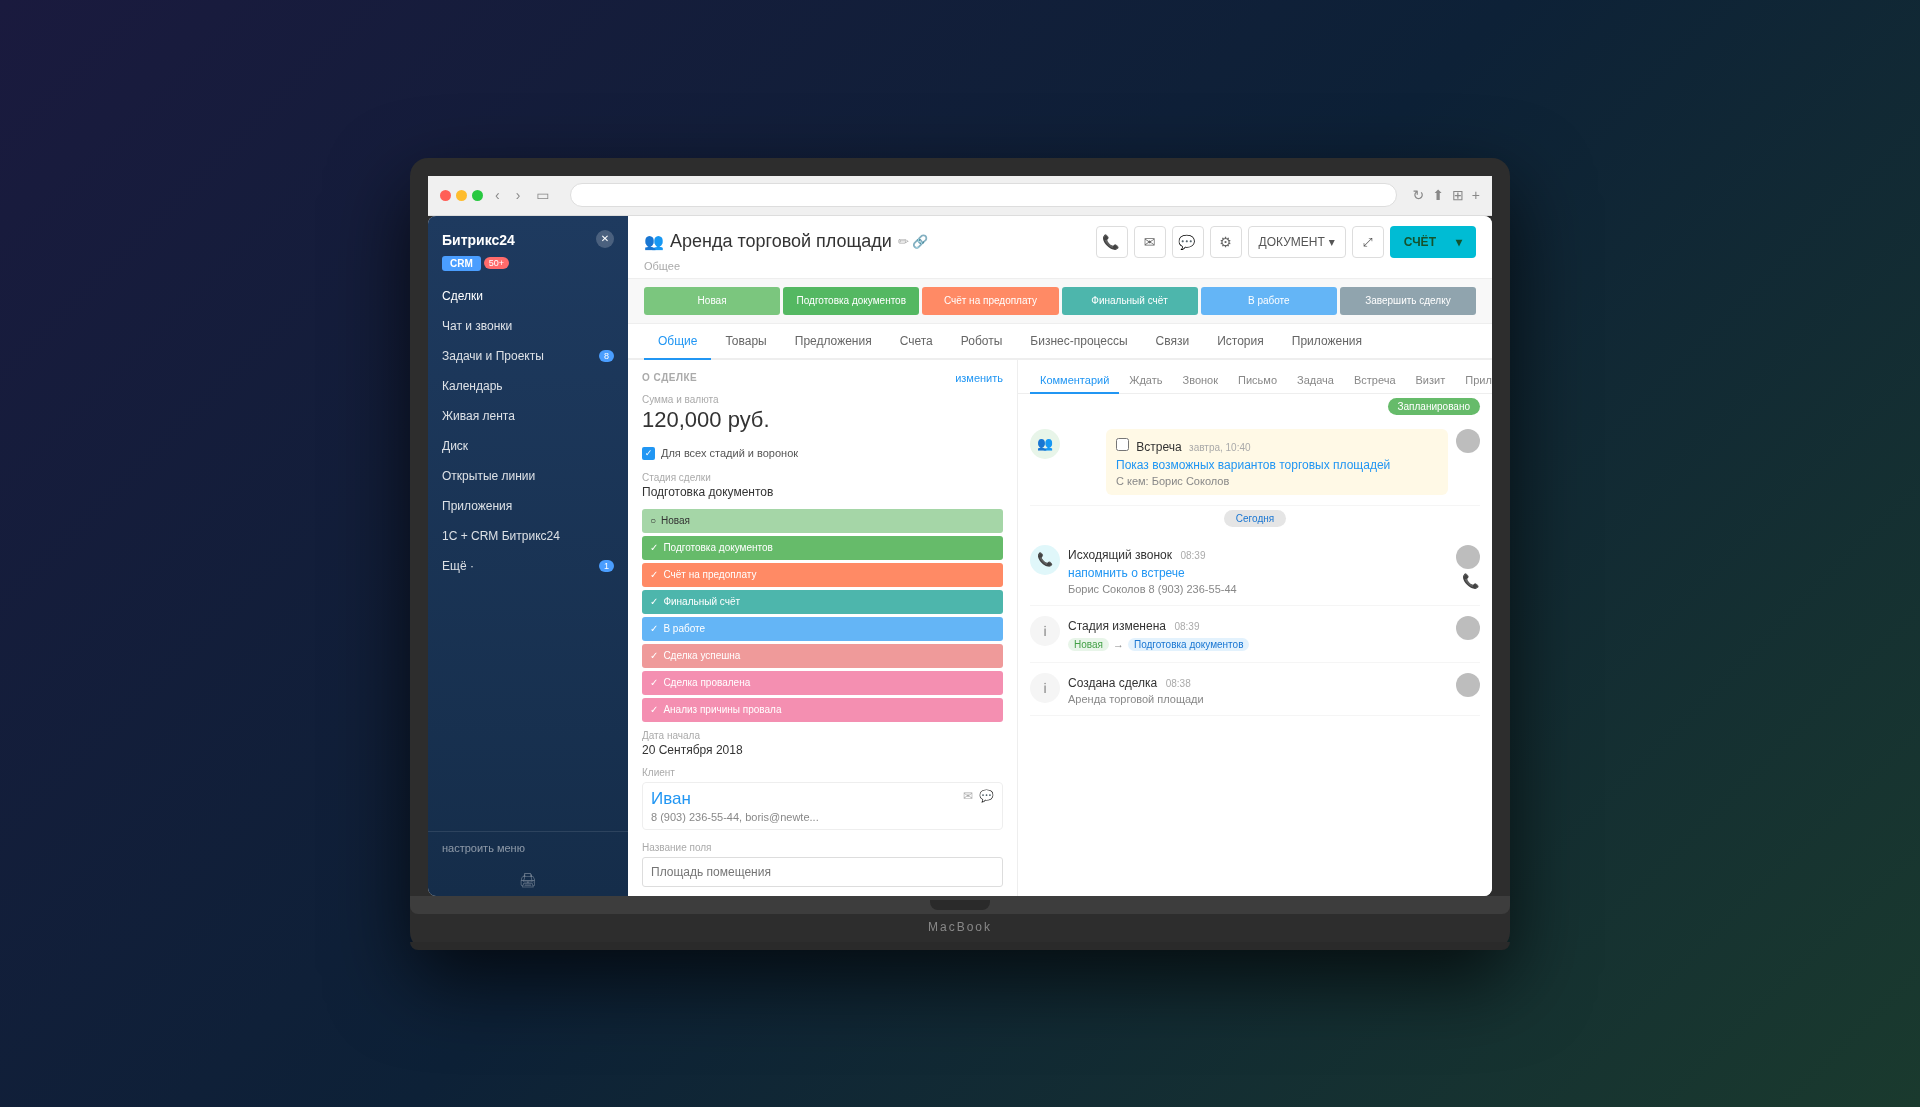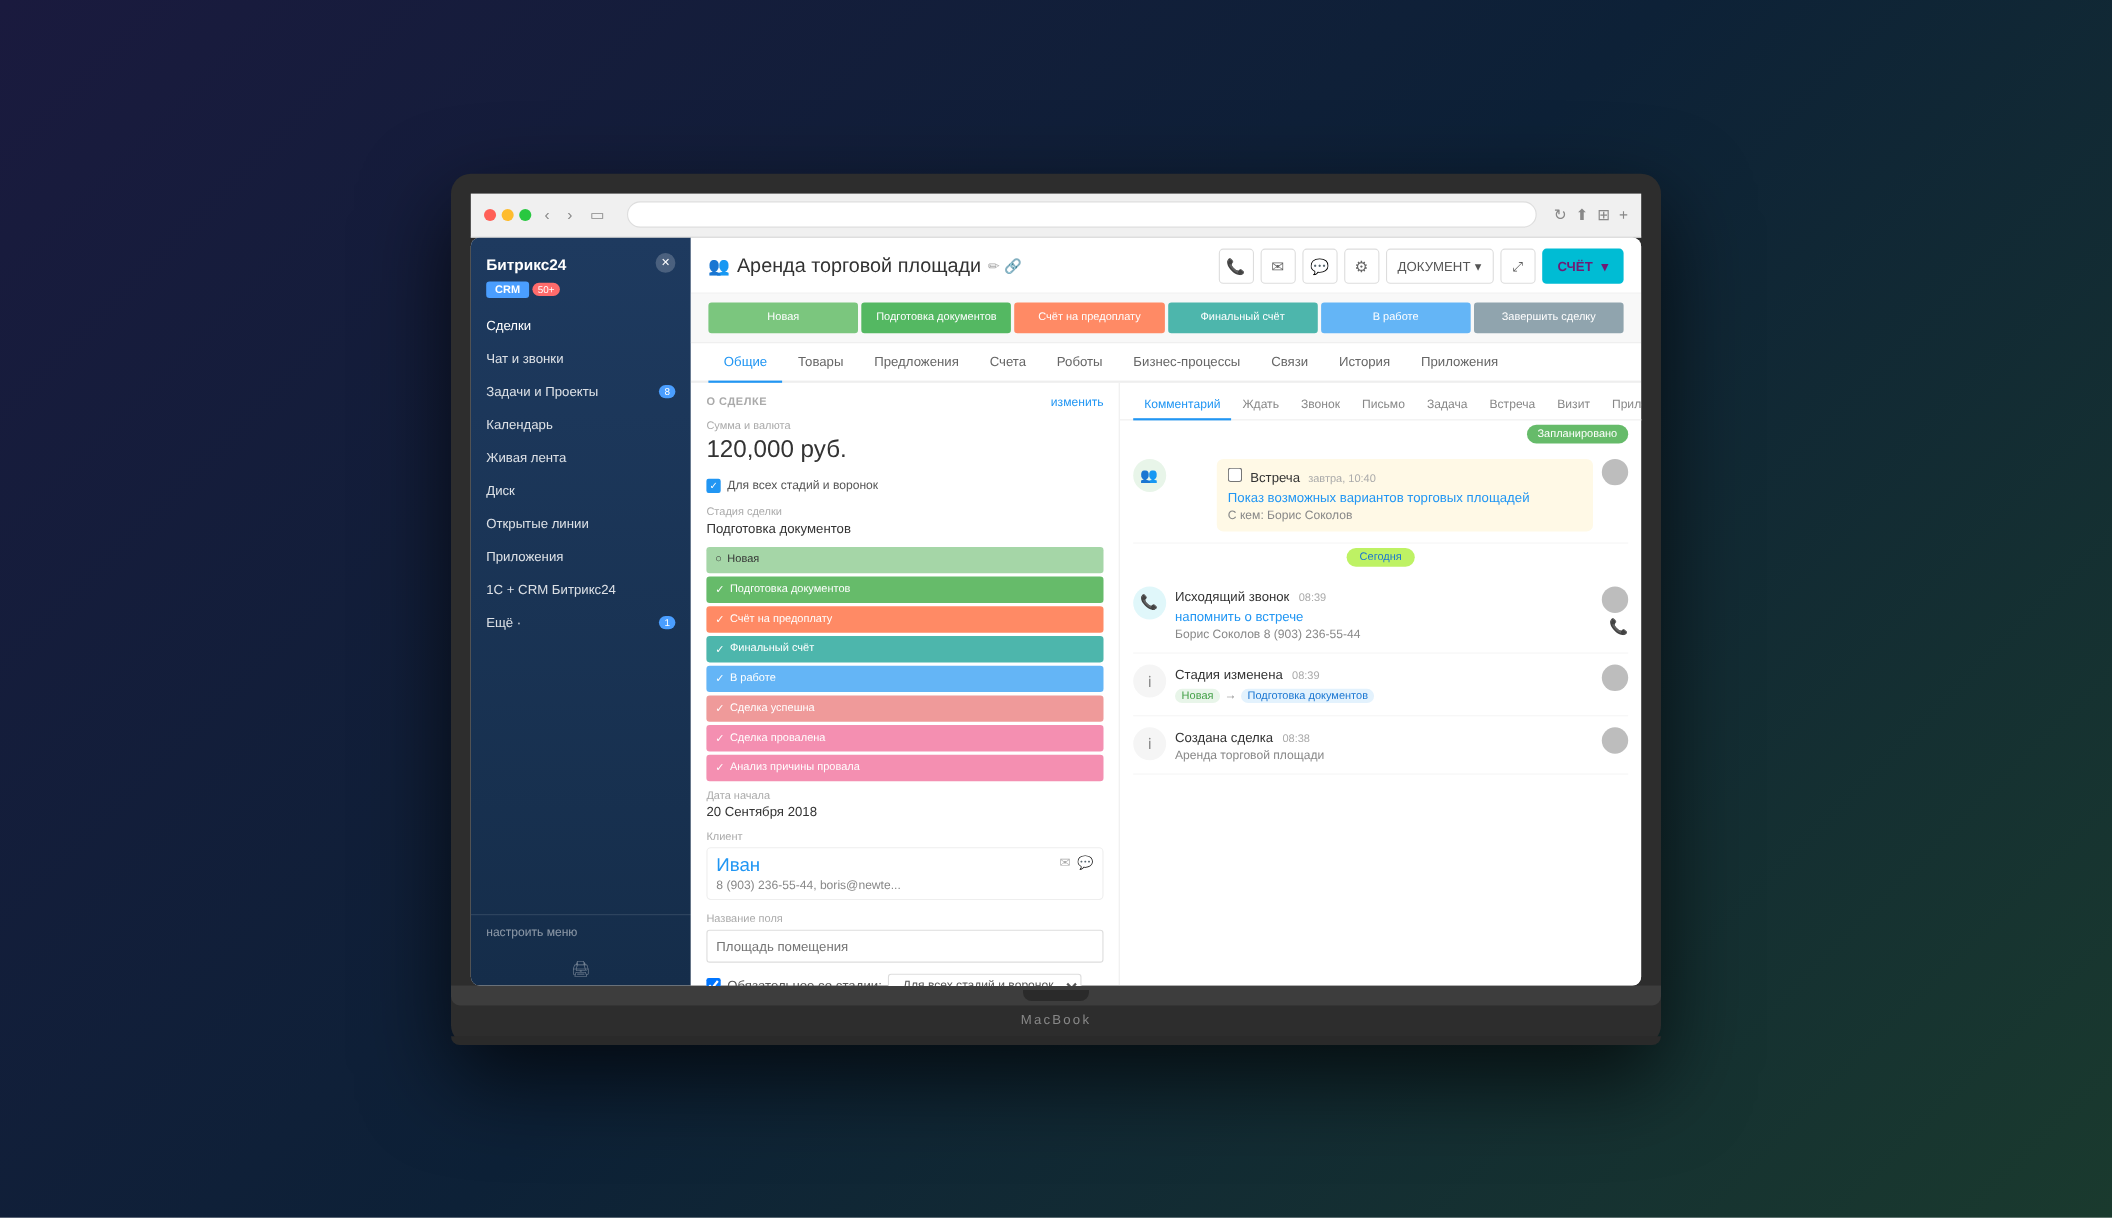--- a/index.html
+++ b/index.html
@@ -212,29 +212,29 @@
       align-items: center;
       justify-content: center;
       cursor: pointer;
       font-size: 12px;
       color: #555;
     }
     .счет-btn {
       height: 32px;
       padding: 0 14px;
       background: #00bcd4;
-      color: #701a75;
+      color: #14532d;
       border: none;
       border-radius: 4px;
       font-size: 12px;
       font-weight: 600;
       cursor: pointer;
       display: flex;
       align-items: center;
-      gap: 8px;
+      gap: 20px;
     }
     .общее-label { font-size: 11px; color: #aaa; }
 
     
     .stage-bar {
       display: flex;
       gap: 3px;
       padding: 8px 16px;
       background: #f8f8f8;
       border-bottom: 1px solid #eee;
@@ -491,21 +491,21 @@
       background: #bdbdbd;
       flex-shrink: 0;
     }
 
     .today-divider {
       display: flex;
       justify-content: center;
       padding: 4px 0 8px 0;
     }
     .today-btn {
-      background: #bef264;
+      background: #e5e5e5;
       color: #1976d2;
       font-size: 10px;
       padding: 3px 12px;
       border-radius: 10px;
       border: none;
       cursor: pointer;
     }
 
     .stage-change-tag {
       display: inline-flex;
@@ -663,20 +663,21 @@
                 <span>ДОКУМЕНТ</span>
                 <span>▾</span>
               </div>
               <div class="expand-btn">⤢</div>
               <button class="счет-btn">
                 <span>СЧЁТ</span>
                 <span>▾</span>
               </button>
             </div>
           </div>
+          <div class="общее-label">Общее</div>
         </div>
 
         <div class="stage-bar">
           <div class="stage-item stage-new">
             <span>Новая</span>
           </div>
           <div class="stage-item stage-prep">
             <span>Подготовка документов</span>
           </div>
           <div class="stage-item stage-invoice">

